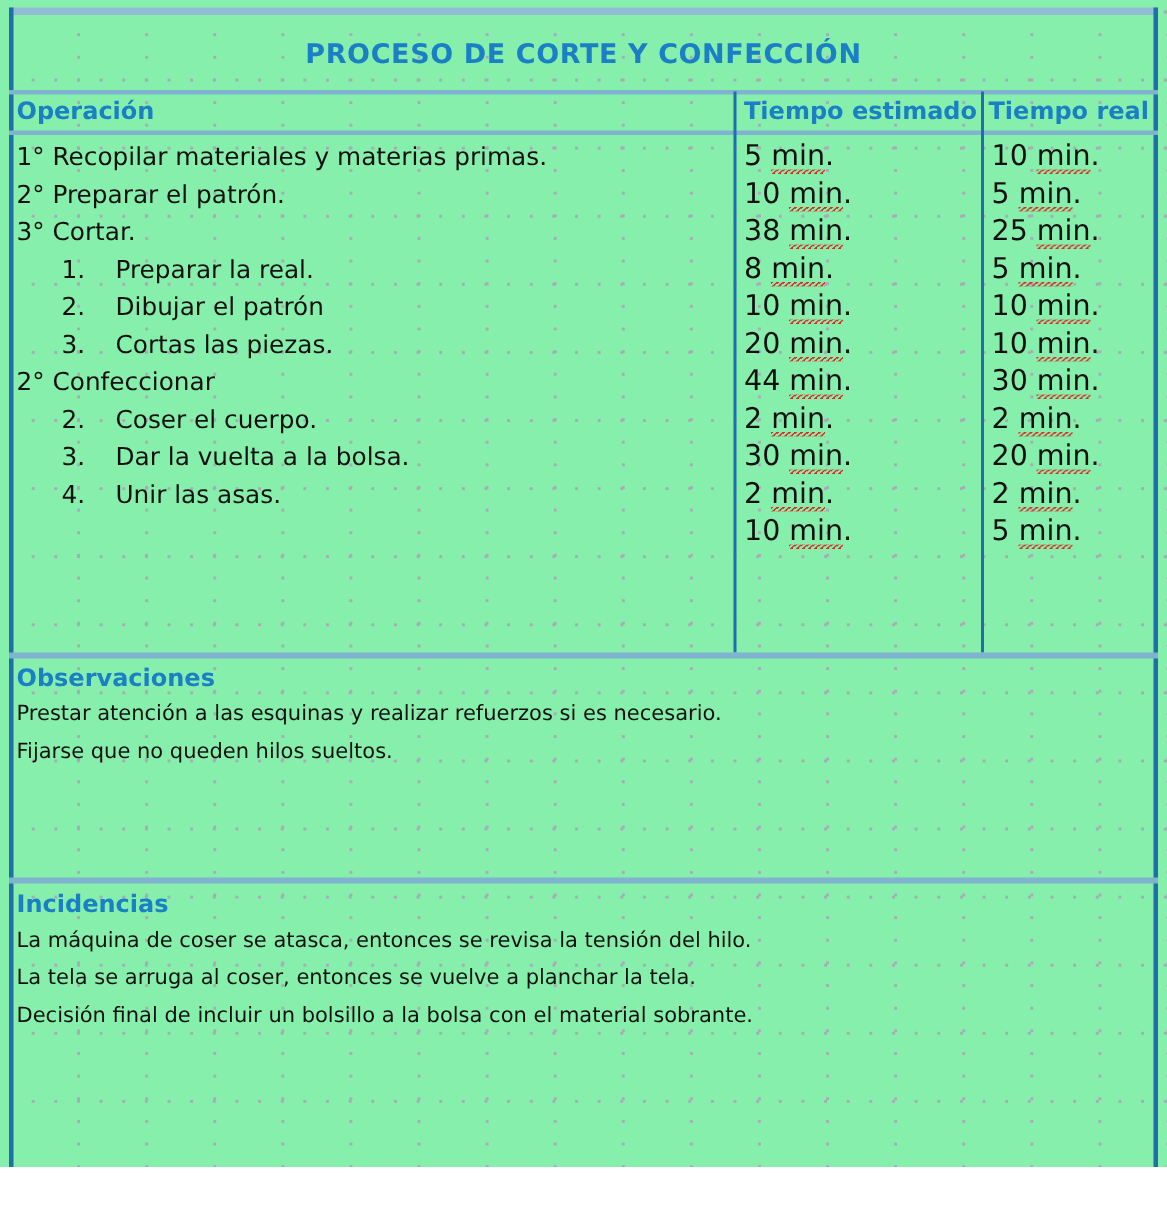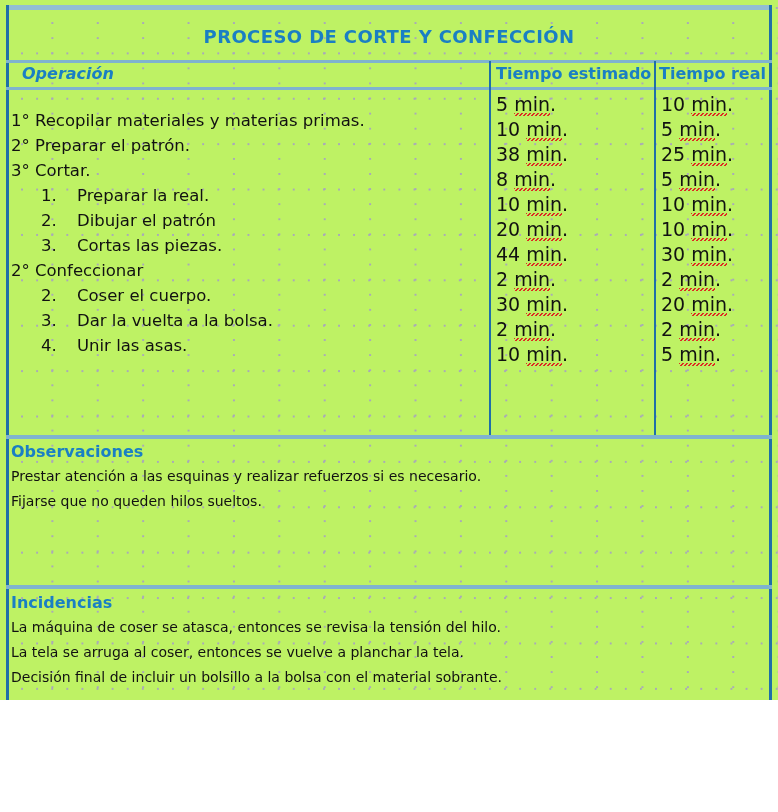--- a/index.html
+++ b/index.html
@@ -8,23 +8,23 @@
     background: #ffffff;
   }
   body {
     font-family: "DejaVu Sans", sans-serif;
   }
 
   
   .page {
     position: relative;
     width: 778px;
-    height: 700px;
+    height: 778px;
     box-sizing: border-box;
-    background: #bef264;
+    background: #86efac;
     overflow: hidden;
   }
 
   
   .grid-bg {
     position: absolute;
     left: 0; top: 0;
     width: 778px;
     height: 812px;
     background-image:
@@ -103,37 +103,37 @@
   .hdr-cell {
     position: absolute;
     top: 62px;
     height: 24px;
     color: #1a7fc4;
     font-weight: bold;
     font-size: 16px;
     line-height: 24px;
     white-space: nowrap;
   }
-  .hdr-op   { left: 22px; font-style: italic; }
+  .hdr-op   { left: 11px; }
   .hdr-est  { left: 496px; }
   .hdr-real { left: 659px; }
 
   
   .col-sep {
     position: absolute;
     width: 2px;
     background: #1f6fa8;
   }
   .col-sep-1 { left: 489px; top: 61px; height: 374px; }
   .col-sep-2 { left: 654px; top: 61px; height: 374px; }
 
   
   .ops {
     position: absolute;
-    left: 11px; top: 108px;
+    left: 11px; top: 92px;
     width: 470px;
   }
   .op-row {
     height: 25px;
     line-height: 25px;
     font-size: 16.5px;
     color: #111111;
     white-space: nowrap;
   }
   .op-row.sub {

